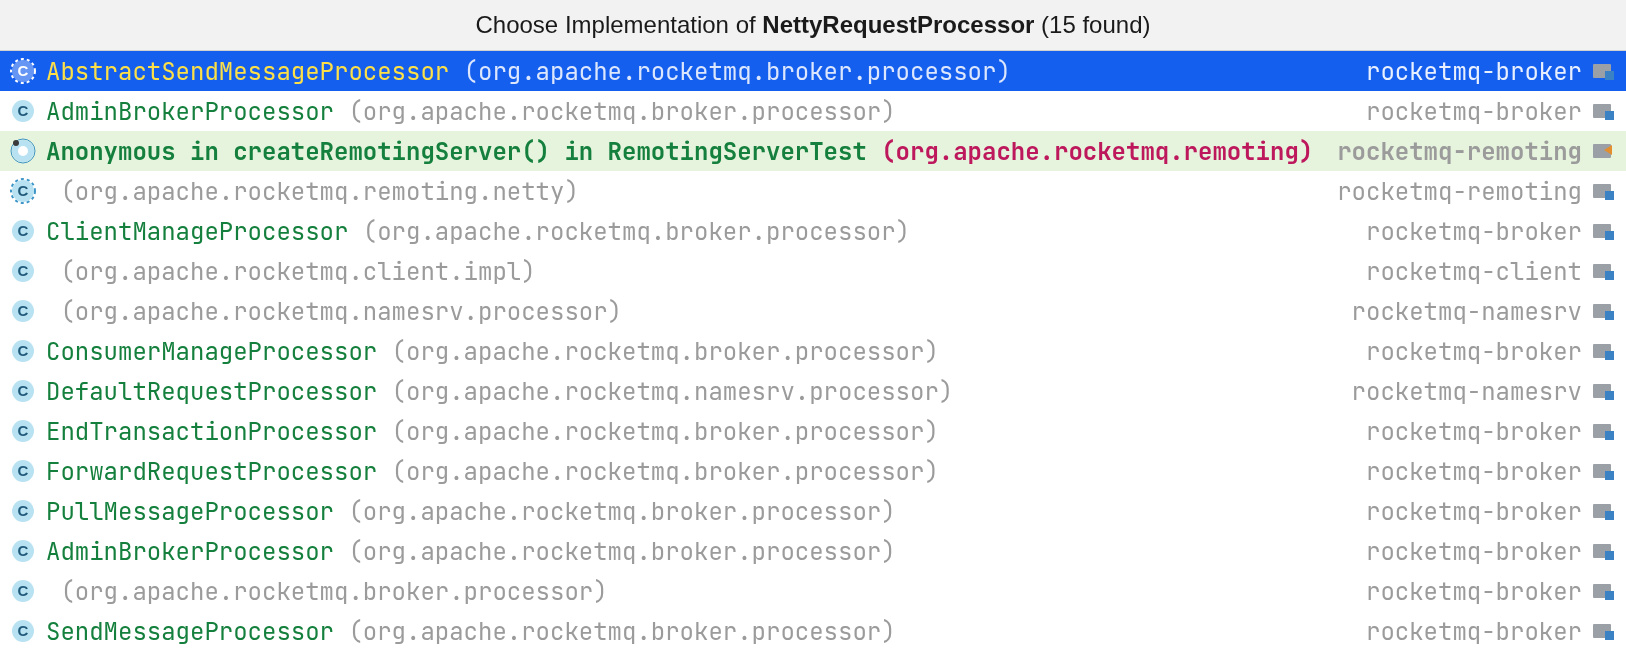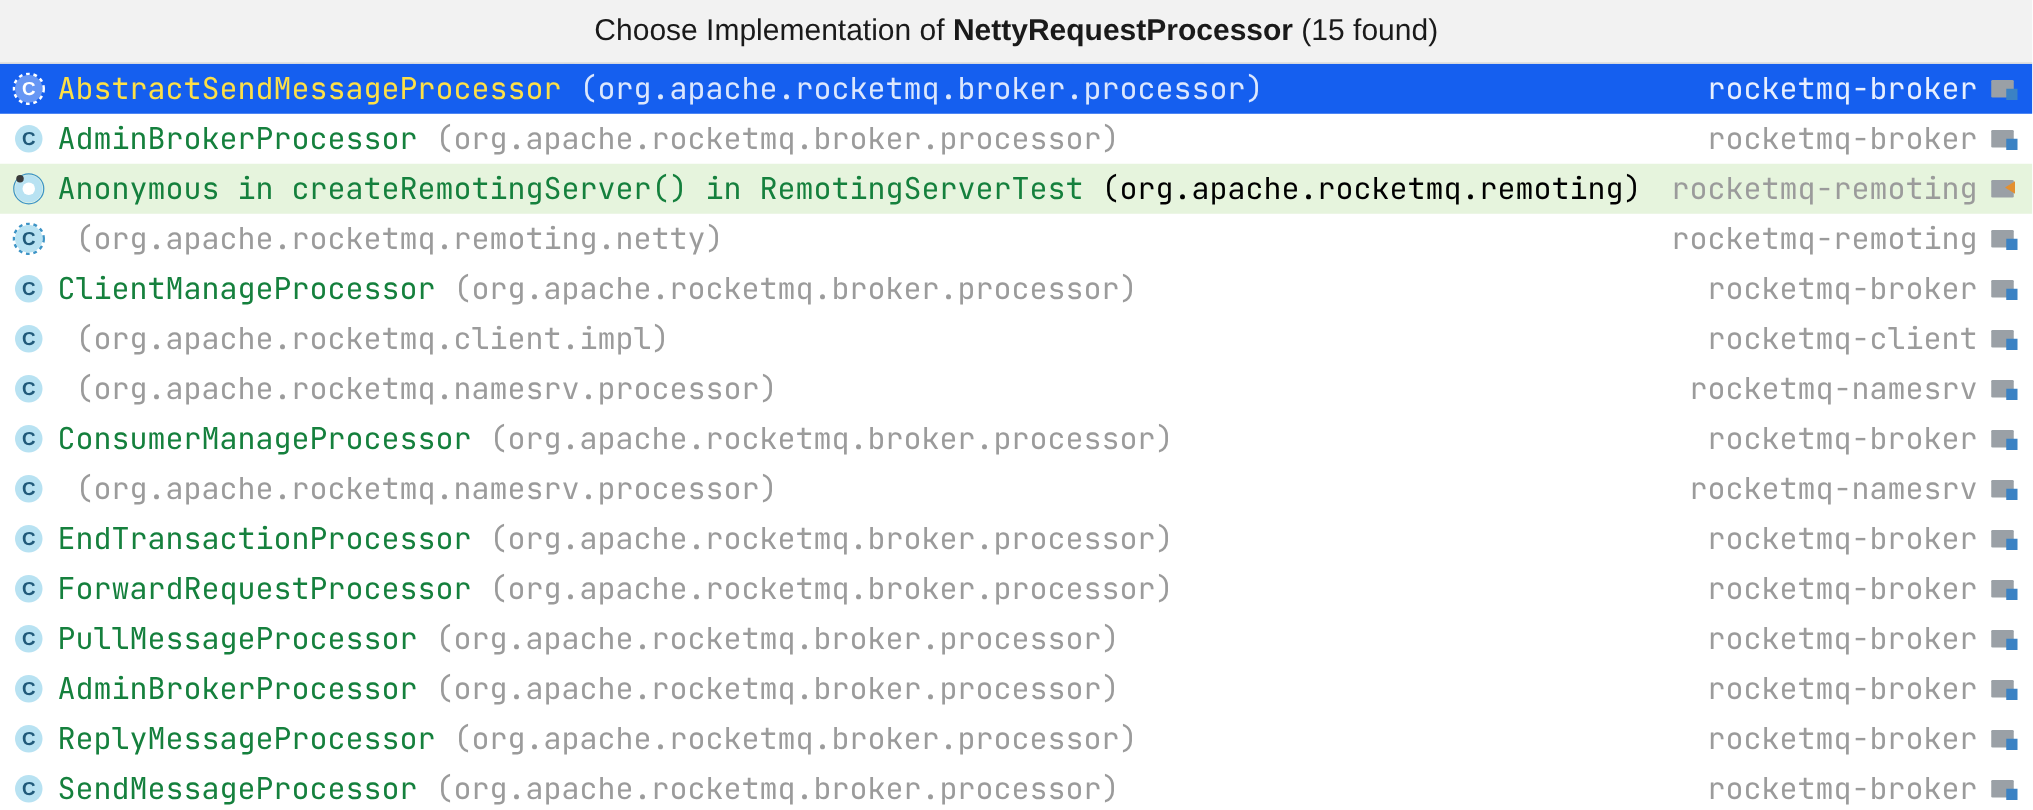--- a/index.html
+++ b/index.html
@@ -6,28 +6,28 @@
   .popup{width:1626px;height:648px;box-sizing:border-box;display:flex;flex-direction:column;overflow:hidden;}
   .background-code{position:absolute;top:0;left:0;right:0;color:#bcbcbc;font-family:inherit;font-size:24px;white-space:pre;padding-left:60px;line-height:40px;pointer-events:none;user-select:none;}
   .header{position:relative;z-index:1;background:#f2f2f2;border-bottom:1px solid #d0d0d0;height:50px;display:flex;align-items:center;justify-content:center;font-family:-apple-system,BlinkMacSystemFont,"Segoe UI",Arial,sans-serif;font-size:24px;color:#1a1a1a;}
   .header .title{position:relative;}
   .header strong{font-weight:700;}
   .pin{position:absolute;right:12px;top:50%;transform:translateY(-50%);}
   .pin svg{display:block;}
   .list{position:relative;z-index:1;flex:1;overflow:hidden;background:#ffffff;}
   .row{display:flex;align-items:center;height:40px;padding:0 10px 0 10px;box-sizing:border-box;white-space:nowrap;}
   .row.selected{background:#155fef;color:#ffffff;}
-  .row.test-row{background:#e6f4dd;}
+  .row.test-row{background:#e6f4dd;font-weight:bold;}
   .ico{width:26px;height:26px;flex-shrink:0;margin-right:10px;position:relative;}
   .ico svg{width:26px;height:26px;display:block;}
   .class-name{color:#15803d;}
   .row.selected .class-name{color:#fde047;}
   .pkg-name{color:#9b9b9b;margin-left:0;}
   .row.selected .pkg-name{color:rgba(255,255,255,0.85);}
-  .row.test-row .pkg-name{color:#000000;}
+  .row.test-row .pkg-name{color:#be185d;}
   .spacer{flex:1;}
   .module{color:#9b9b9b;margin-right:8px;}
   .row.selected .module{color:rgba(255,255,255,0.9);}
   .mod-ico{width:26px;height:26px;flex-shrink:0;}
   .mod-ico svg{width:26px;height:26px;display:block;}
 </style>
 </head>
 <body>
 
 <div class="popup">
@@ -202,20 +202,21 @@
           </svg>
         </span>
       </div>
       <div class="row">
         <span class="ico">
           <svg viewBox="0 0 26 26">
             <circle cx="13" cy="13" r="11" fill="#b8e2f2"></circle>
             <text x="13" y="18" text-anchor="middle" font-family="Arial" font-size="15" font-weight="bold" fill="#205a7a">C</text>
           </svg>
         </span>
+        <span class="class-name">DefaultRequestProcessor</span>
         <span>&nbsp;</span>
         <span class="pkg-name">(org.apache.rocketmq.namesrv.processor)</span>
         <span class="spacer"></span>
         <span class="module">rocketmq-namesrv</span>
         <span class="mod-ico">
           <svg viewBox="0 0 26 26">
             <rect x="3" y="6" width="18" height="14" rx="1" fill="#9aa0a6"></rect>
             <rect x="15" y="13" width="9" height="9" fill="#3b82c4"></rect>
           </svg>
         </span>
@@ -296,21 +297,20 @@
           </svg>
         </span>
       </div>
       <div class="row">
         <span class="ico">
           <svg viewBox="0 0 26 26">
             <circle cx="13" cy="13" r="11" fill="#b8e2f2"></circle>
             <text x="13" y="18" text-anchor="middle" font-family="Arial" font-size="15" font-weight="bold" fill="#205a7a">C</text>
           </svg>
         </span>
-        <span class="class-name">ReplyMessageProcessor</span>
         <span>&nbsp;</span>
         <span class="pkg-name">(org.apache.rocketmq.broker.processor)</span>
         <span class="spacer"></span>
         <span class="module">rocketmq-broker</span>
         <span class="mod-ico">
           <svg viewBox="0 0 26 26">
             <rect x="3" y="6" width="18" height="14" rx="1" fill="#9aa0a6"></rect>
             <rect x="15" y="13" width="9" height="9" fill="#3b82c4"></rect>
           </svg>
         </span>

